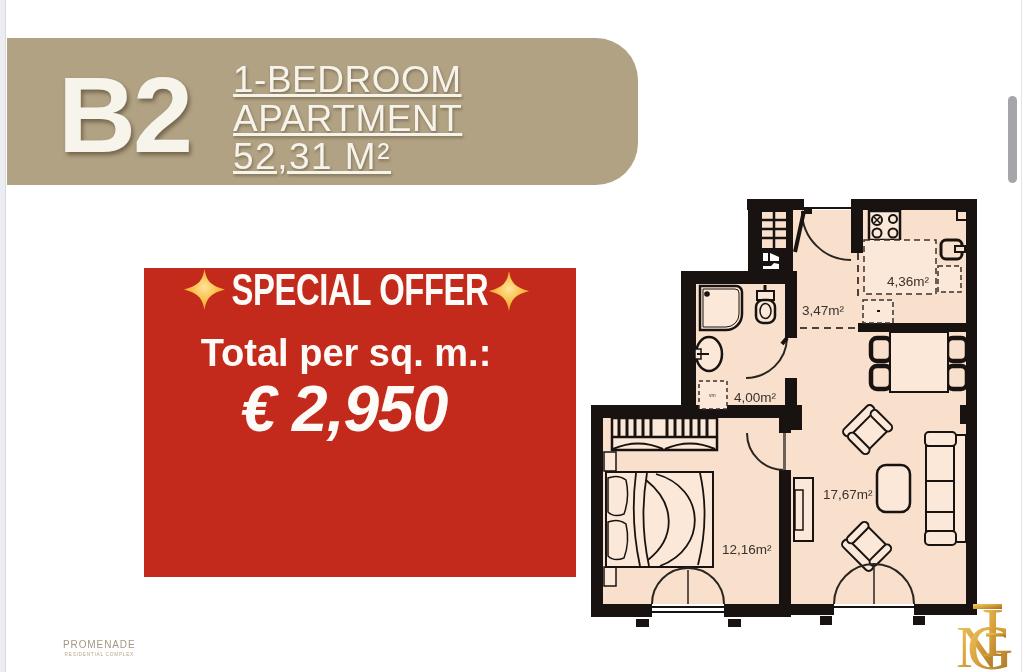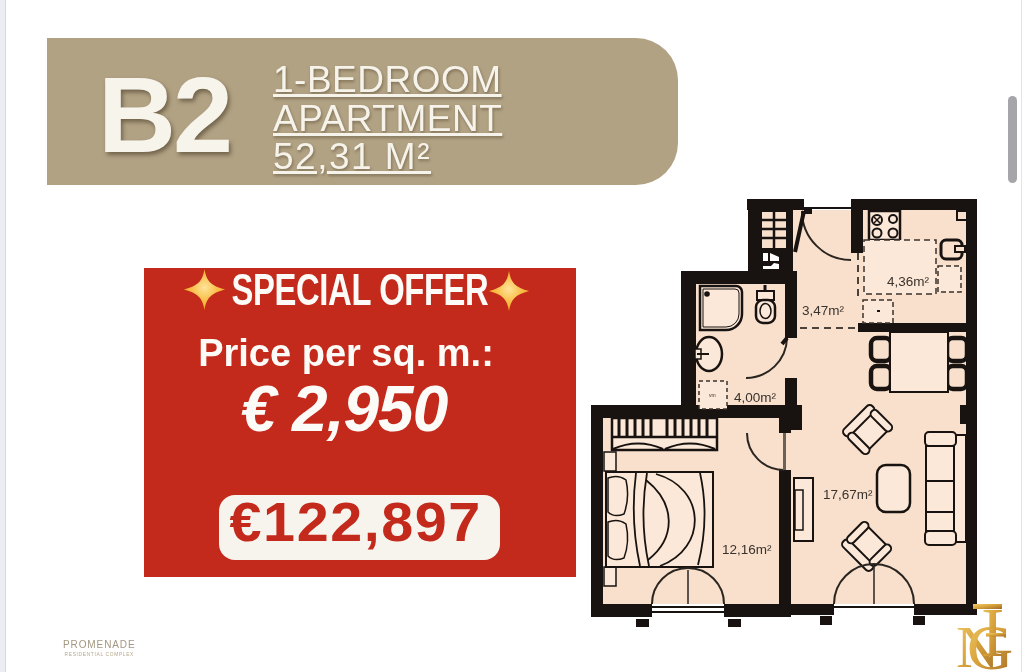--- a/index.html
+++ b/index.html
@@ -2,21 +2,21 @@
 <html><head>
 <meta charset="utf-8">
 <style>
   html,body{margin:0;padding:0;}
   body{width:1024px;height:672px;position:relative;background:#ffffff;overflow:hidden;
        font-family:"Liberation Sans", sans-serif;}
   .leftstrip{position:absolute;left:0;top:0;width:5px;height:672px;background:#ecedf2;border-right:1px solid #d9dade;}
   .rightline{position:absolute;left:1021px;top:0;width:1px;height:672px;background:#e3e3e8;}
   .scrollbar{position:absolute;left:1008px;top:96px;width:9px;height:87px;background:#a6a6aa;border-radius:5px;}
   .banner{position:absolute;left:7px;top:38px;width:631px;height:147px;background:#b2a284;
-          border-radius:0 42px 42px 0;margin-left:40px;}
+          border-radius:0 42px 42px 0;}
   .b2{position:absolute;left:51px;top:23px;width:150px;color:#f7f4ec;font-weight:bold;
       font-size:108px;letter-spacing:-3px;line-height:108px;text-shadow:2px 3px 4px rgba(70,58,36,.6);}
   .bannertext{position:absolute;left:226px;top:23px;color:#f6f3ea;font-size:37px;line-height:38.5px;
       letter-spacing:0.5px;text-shadow:1px 2px 3px rgba(70,58,36,.45);text-decoration:underline;}
   .redbox{position:absolute;left:116px;top:268px;width:432px;height:309px;background:#c32a1c;color:#fdfbf7;text-align:center;margin-left:28px;}
   .redbox > div{position:absolute;left:0;width:432px;}
   .offer-txt{top:1px;font-weight:bold;font-size:44px;line-height:42px;letter-spacing:-0.5px;
         transform:scaleX(0.745);transform-origin:216px 0;}
   .spark{position:absolute;}
   .price-label{top:64px;font-weight:bold;font-size:38px;line-height:42px;margin-left:-14px;}
@@ -48,23 +48,22 @@
           <stop offset="55%" stop-color="#f9bc45"></stop>
           <stop offset="100%" stop-color="#f2a41c"></stop>
       </radialGradient>
       </defs>
       <path d="M23 1 C25 14 30 19 45 23 C30 27 25 32 23 45 C21 32 16 27 1 23 C16 19 21 14 23 1 Z" fill="url(#sg1)"></path>
     </svg>
     <svg class="spark" style="left:344px;top:2px" width="42" height="42" viewBox="0 0 46 46">
       <path d="M23 1 C25 14 30 19 45 23 C30 27 25 32 23 45 C21 32 16 27 1 23 C16 19 21 14 23 1 Z" fill="url(#sg1)"></path>
     </svg>
     <div class="offer-txt">SPECIAL OFFER</div>
-    <div class="price-label">Price per sq. m.:</div>
+    <div class="price-label">Total per sq. m.:</div>
     <div class="price-val">€ 2,950</div>
-    <div class="pill"><span>€122,897</span></div>
   </div>
 
   <div class="promenade">PROMENADE<div class="sub">RESIDENTIAL COMPLEX</div></div>
 
   <svg style="position:absolute;left:580px;top:190px" width="444" height="482" viewBox="580 190 444 482">
     <defs>
       <linearGradient id="gold" x1="0" y1="0" x2="1" y2="1">
         <stop offset="0%" stop-color="#f0cd6a"></stop>
         <stop offset="45%" stop-color="#d9a33c"></stop>
         <stop offset="100%" stop-color="#a06a25"></stop>

